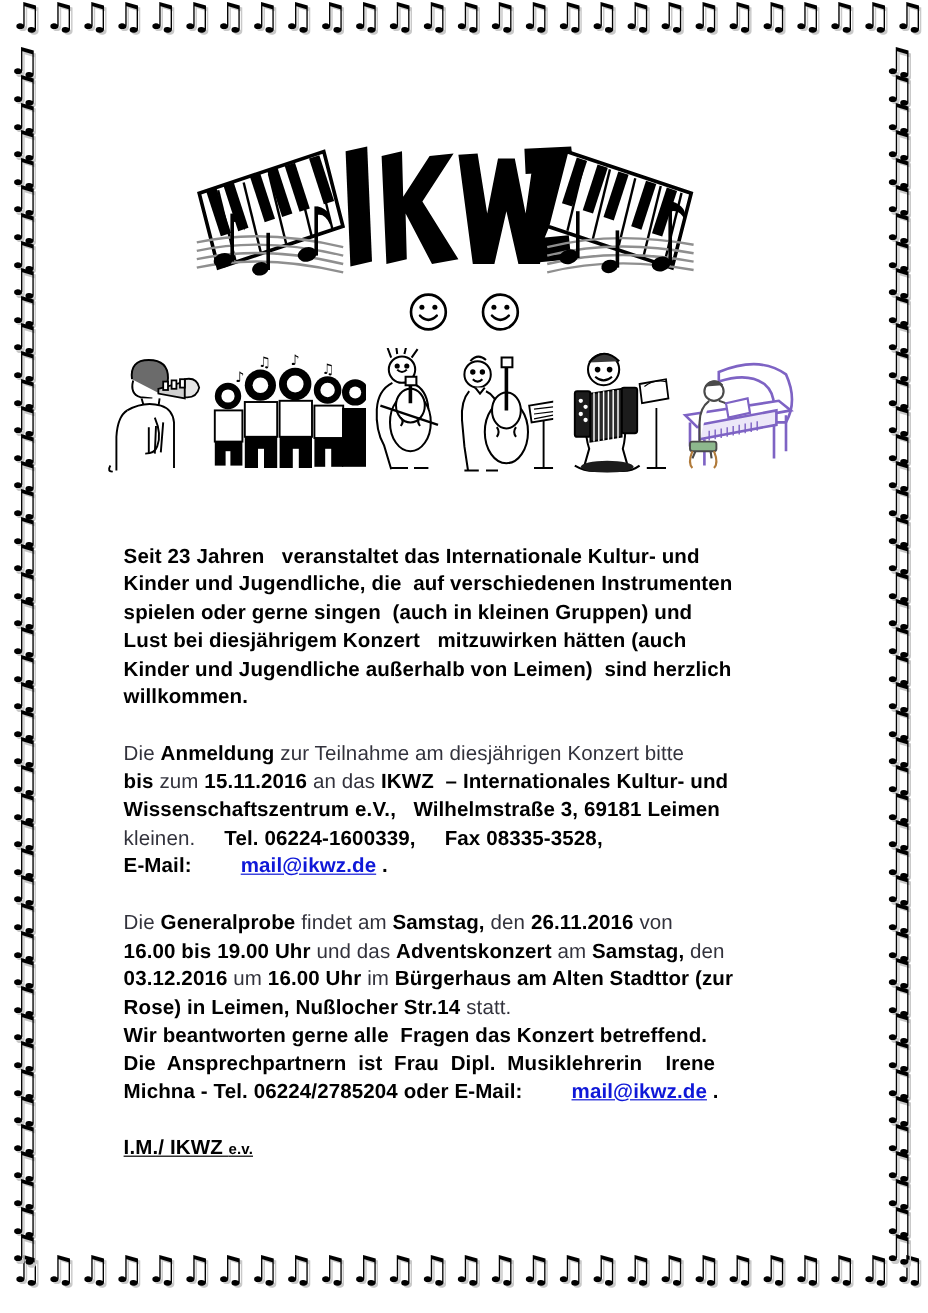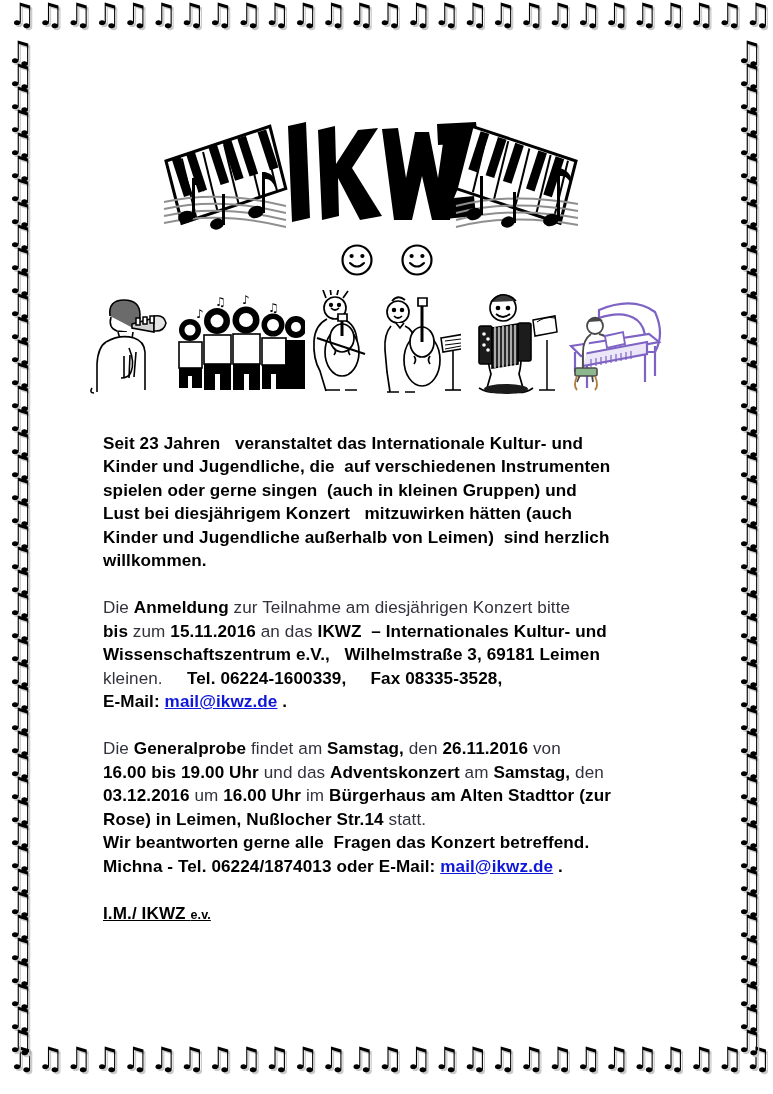--- a/index.html
+++ b/index.html
@@ -48,33 +48,33 @@
   
   .smiley-row{position:absolute;top:243px;left:0;width:773px;display:flex;justify-content:center;gap:26px;}
   .smiley{display:block;}
 
   
   .musicians{position:absolute;top:286px;left:88px;width:575px;height:108px;display:flex;align-items:flex-end;}
   .musician{position:relative;}
 
   
   .body-text{
-    position:absolute;left:103px;top:432px;width:567px;
+    position:absolute;left:103px;top:452px;width:567px;
     font-size:17.1px;
     color:#1b1b1b;
     letter-spacing:0.1px;
   }
   .para{margin:0 0 1px 0;}
   .just{text-align:justify;text-align-last:left;}
   .ln{display:block;line-height:23.4px;white-space:pre-wrap;}
   .gap{display:block;height:23px;}
 
   b, .b{font-weight:bold;color:#000000;}
   .lt{font-weight:normal;color:#32323c;margin-top:16px;}
-  .mail{color:#0f18d8;text-decoration:underline;font-weight:bold;}
+  .mail{color:#0f18d8;text-decoration:underline;font-weight:bold;margin-left:36px;}
   .sig{font-weight:bold;color:#000;text-decoration:underline;}
   .sig .small{font-size:12.5px;font-weight:bold;}
 </style>
 </head>
 <body>
 
 <div class="note-border">
   <div class="nb-row nb-top">
       <span class="note-glyph">♫</span>
       <span class="note-glyph">♫</span>
@@ -524,21 +524,22 @@
         <span class="ln just"><span class="lt">kleinen.</span><span class="b">     Tel. 06224-1600339,     Fax 08335-3528,</span></span>
         <span class="ln"><span class="b">E-Mail: </span><a class="mail" href="#">mail@ikwz.de</a><span class="b"> .</span></span>
       </div>
       <span class="gap"></span>
       <div class="para">
         <span class="ln just"><span class="lt">Die </span><span class="b">Generalprobe</span><span class="lt"> findet am </span><span class="b">Samstag,</span><span class="lt"> den </span><span class="b">26.11.2016</span><span class="lt"> von</span></span>
         <span class="ln just"><span class="b">16.00 bis 19.00 Uhr</span><span class="lt"> und das </span><span class="b">Adventskonzert</span><span class="lt"> am </span><span class="b">Samstag,</span><span class="lt"> den</span></span>
         <span class="ln just"><span class="b">03.12.2016</span><span class="lt"> um </span><span class="b">16.00 Uhr</span><span class="lt"> im </span><span class="b">Bürgerhaus am Alten Stadttor (zur</span></span>
         <span class="ln just"><span class="b">Rose) in Leimen, Nußlocher Str.14</span><span class="lt"> statt.</span></span>
         <span class="ln just"><span class="b">Wir beantworten gerne alle  Fragen das Konzert betreffend.</span></span>
-        <span class="ln"><span class="b">Michna - Tel. 06224/1874013 oder E-Mail: </span><a class="mail" href="#">mail@ikwz.de</a><span class="b"> .</span></span>
+        <span class="ln just"><span class="b">Die  Ansprechpartnern  ist  Frau  Dipl.  Musiklehrerin    Irene</span></span>
+        <span class="ln"><span class="b">Michna - Tel. 06224/2785204 oder E-Mail: </span><a class="mail" href="#">mail@ikwz.de</a><span class="b"> .</span></span>
       </div>
       <span class="gap"></span>
       <div class="para">
         <span class="ln sig"><span>I.M./ IKWZ </span><span class="small">e.v.</span></span>
       </div>
     </div>
 
 </div>
 
 </body></html>

